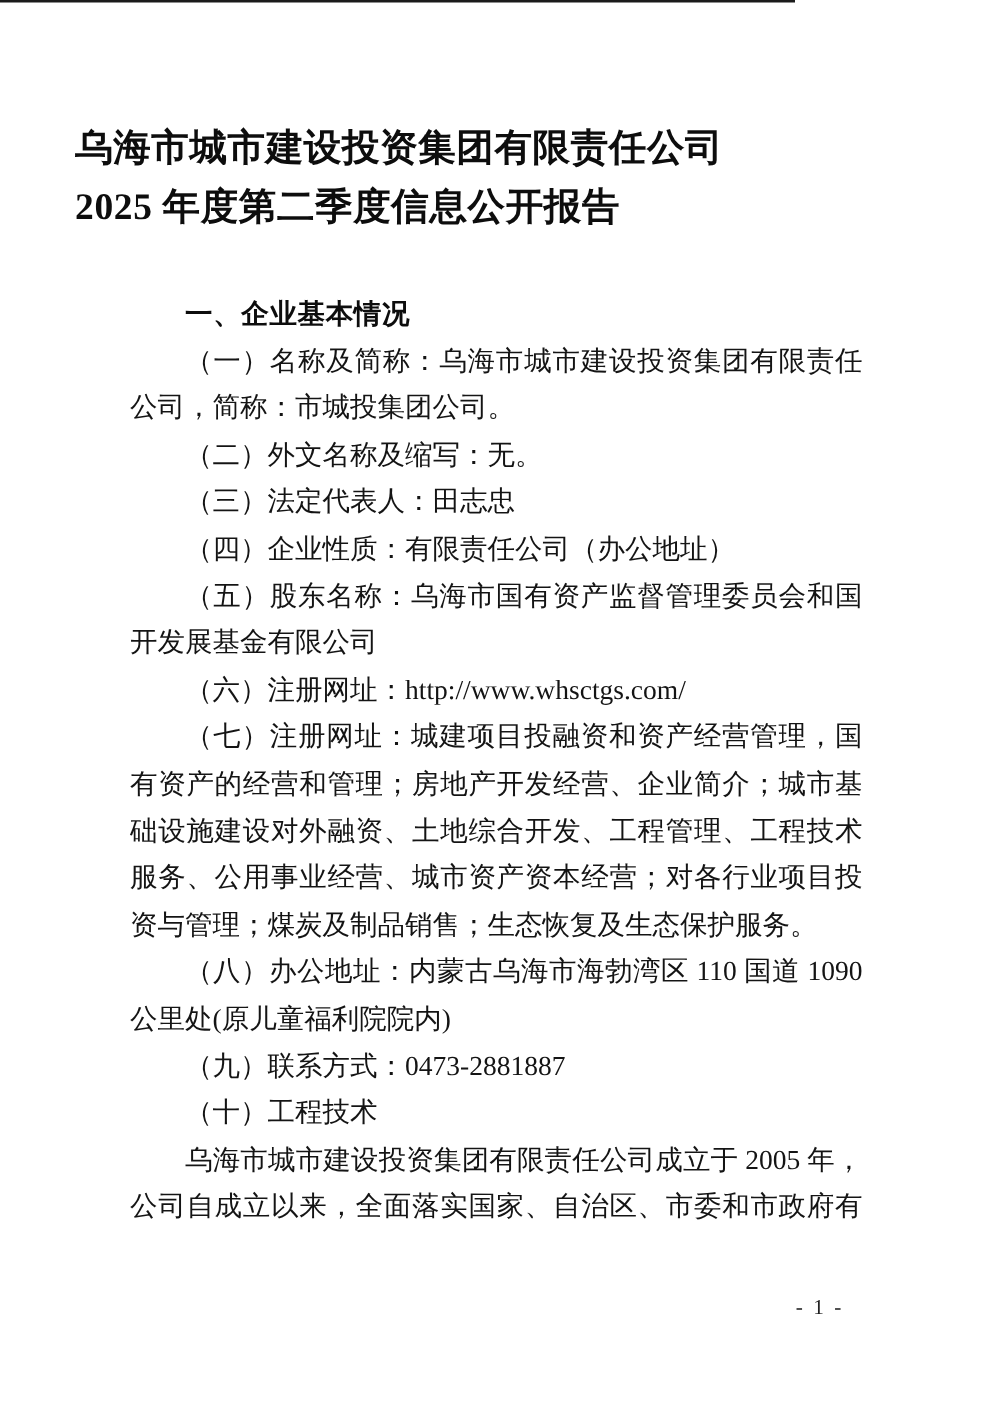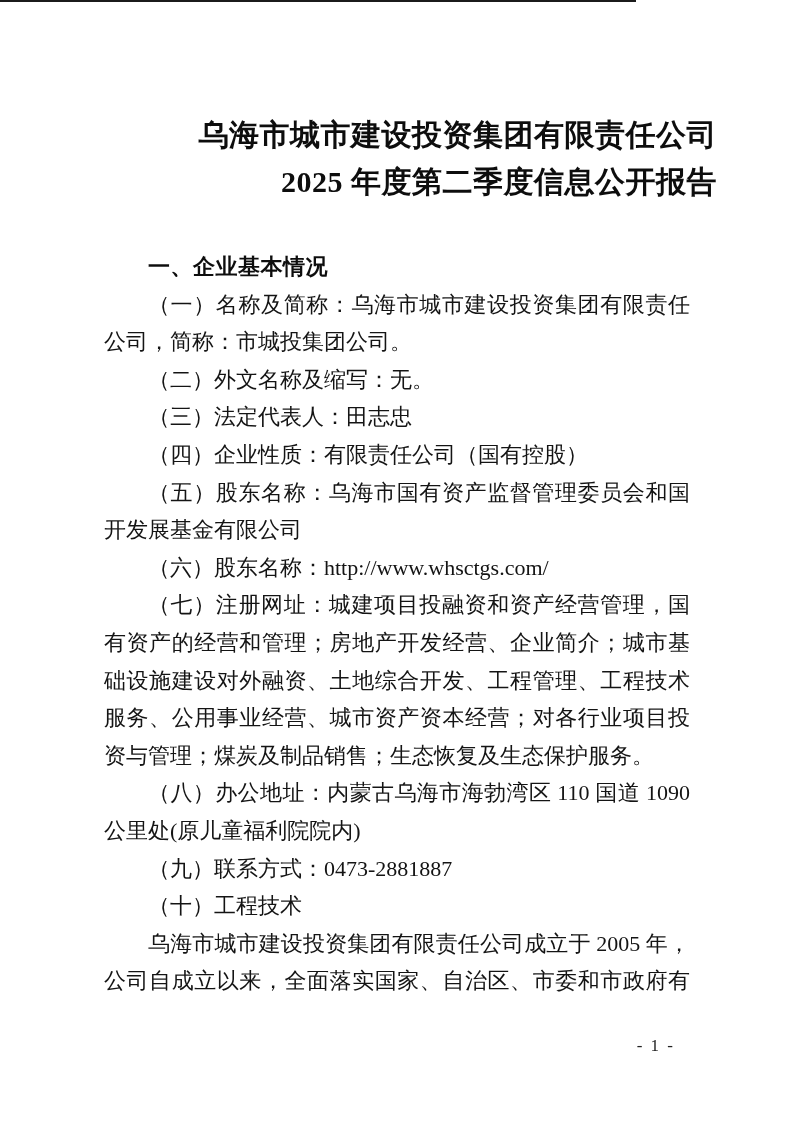--- a/index.html
+++ b/index.html
@@ -17,23 +17,23 @@
   }
   .scan-line {
     position: absolute;
     top: 0;
     left: 0;
     width: 636px;
     height: 2px;
     background: #1b1b1b;
   }
   .title {
-    margin: 16px;
+    margin: 0;
     padding: 95px 60px 0 60px;
-    text-align: right;
+    text-align: left;
     font-family: "Liberation Serif", "DejaVu Serif", serif;
     font-weight: 700;
     font-size: 30px;
     line-height: 47px;
     color: #0d0d0d;
     letter-spacing: 0.5px;
   }
   .content {
     margin: 39px 103px 0 104px;
     font-family: "Liberation Serif", "DejaVu Serif", serif;
@@ -81,24 +81,24 @@
     <div class="title-line">乌海市城市建设投资集团有限责任公司</div>
     <div class="title-line">2025 年度第二季度信息公开报告</div>
   </h1>
 
   <div class="content">
       <div class="line heading indent">一、企业基本情况</div>
       <div class="line body indent justify">（一）名称及简称：乌海市城市建设投资集团有限责任</div>
       <div class="line body">公司，简称：市城投集团公司。</div>
       <div class="line body indent">（二）外文名称及缩写：无。</div>
       <div class="line body indent">（三）法定代表人：田志忠</div>
-      <div class="line body indent">（四）企业性质：有限责任公司（国有控股）</div>
+      <div class="line body indent">（四）企业性质：有限责任公司（办公地址）</div>
       <div class="line body indent justify">（五）股东名称：乌海市国有资产监督管理委员会和国</div>
       <div class="line body">开发展基金有限公司</div>
-      <div class="line body indent">（六）股东名称：http://www.whsctgs.com/</div>
+      <div class="line body indent">（六）注册网址：http://www.whsctgs.com/</div>
       <div class="line body indent justify">（七）注册网址：城建项目投融资和资产经营管理，国</div>
       <div class="line body justify">有资产的经营和管理；房地产开发经营、企业简介；城市基</div>
       <div class="line body justify">础设施建设对外融资、土地综合开发、工程管理、工程技术</div>
       <div class="line body justify">服务、公用事业经营、城市资产资本经营；对各行业项目投</div>
       <div class="line body">资与管理；煤炭及制品销售；生态恢复及生态保护服务。</div>
       <div class="line body indent justify">（八）办公地址：内蒙古乌海市海勃湾区 110 国道 1090</div>
       <div class="line body">公里处(原儿童福利院院内)</div>
       <div class="line body indent">（九）联系方式：0473-2881887</div>
       <div class="line body indent">（十）工程技术</div>
       <div class="line body indent justify">乌海市城市建设投资集团有限责任公司成立于 2005 年，</div>

